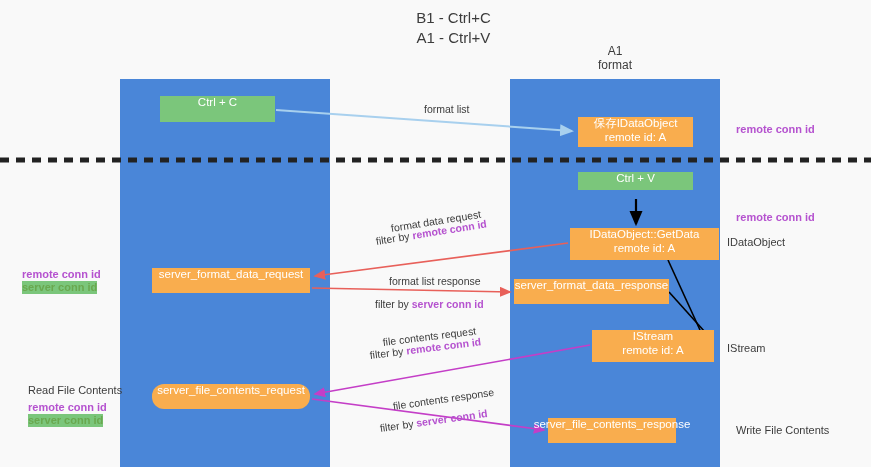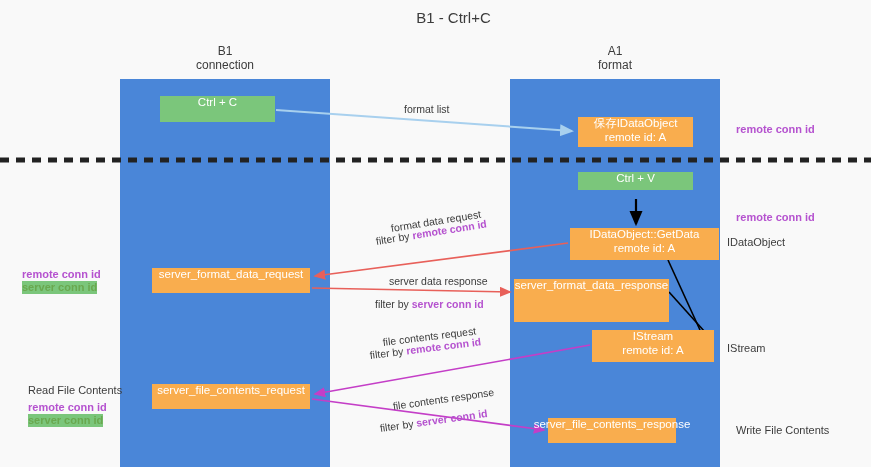--- a/index.html
+++ b/index.html
@@ -40,24 +40,24 @@
     color:#ffffff;font-size:11.5px;line-height:13.5px;text-align:center;
   }
   .box .l2{display:block;}
   .green{background:#7bc67b;}
   .orange{background:#f9ad4e;}
 
   #box-ctrlc{left:160px;top:96px;width:115px;height:26px;}
   #box-save{left:578px;top:117px;width:115px;height:30px;}
   #box-ctrlv{left:578px;top:172px;width:115px;height:18px;}
   #box-getdata{left:570px;top:228px;width:149px;height:32px;}
-  #box-sfdresp{left:514px;top:279px;width:155px;height:43px;}
+  #box-sfdresp{left:514px;top:279px;width:155px;height:25px;}
   #box-istream{left:592px;top:330px;width:122px;height:32px;}
   #box-sfdreq{left:152px;top:268px;width:158px;height:25px;}
-  #box-sfcreq{left:152px;top:384px;width:158px;height:25px;}
+  #box-sfcreq{left:152px;top:384px;width:158px;height:25px;border-radius:12px;}
   #box-sfcresp{left:548px;top:418px;width:128px;height:25px;}
 
   
   .note{position:absolute;font-size:11px;line-height:13px;color:#3c3c3c;}
   .note.purple{color:#b552cf;font-weight:bold;}
   .note.green{color:#6aa84f;font-weight:bold;}
   #note-rc1{left:736px;top:123px;}
   #note-rc2{left:736px;top:211px;}
   #note-dataobject{left:727px;top:236px;}
   #note-istream{left:727px;top:342px;}
@@ -72,48 +72,45 @@
   
   .flab{
     position:absolute;font-size:10.5px;line-height:13px;color:#3c3c3c;
     white-space:nowrap;
   }
   .flab b{font-weight:bold;color:#b552cf;}
   .flab.tilt-a{transform:rotate(-9deg);transform-origin:left top;}
   .flab.tilt-b{transform:rotate(-7deg);transform-origin:left top;}
   .flab.tilt-c{transform:rotate(-8deg);transform-origin:left top;}
 
-  #lab-formatlist{left:380px;top:103px;padding-left:24px;}
+  #lab-formatlist{left:400px;top:103px;padding-left:24px;}
   #lab-fdreq{left:390px;top:222px;}
   #lab-fdreq2{left:375px;top:235px;}
   #lab-fdresp{left:389px;top:275px;}
   #lab-fdresp2{left:375px;top:298px;}
   #lab-fcreq{left:382px;top:336px;}
   #lab-fcreq2{left:369px;top:349px;}
   #lab-fcresp{left:392px;top:400px;}
   #lab-fcresp2{left:379px;top:422px;}
 
   svg#wires{position:absolute;left:0;top:0;width:871px;height:467px;pointer-events:none;}
 </style>
 </head>
 <body>
 
 <div id="stage">
 
   <div id="title">
     <span>B1 - Ctrl+C</span>
+    <span>A1 - Ctrl+V</span>
   </div>
 
   <div class="lane" id="lane-b1"></div>
   <div class="lane" id="lane-a1"></div>
 
-  <div class="lane-head" id="head-b1">
-    <span class="n">B1</span>
-    <span class="n">connection</span>
-  </div>
   <div class="lane-head" id="head-a1">
     <span class="n">A1</span>
     <span class="n">format</span>
   </div>
 
   <svg id="wires" viewBox="0 0 871 467">
     <defs>
       <marker id="ah-blue" markerWidth="7" markerHeight="7" refX="6" refY="3" orient="auto">
         <path d="M0,0 L7,3 L0,6 z" fill="#a8d0ee"></path>
       </marker>
@@ -191,21 +188,21 @@
   </div>
 
   <div class="flab tilt-a" id="lab-fdreq">
     <span>format data request</span>
   </div>
   <div class="flab tilt-a" id="lab-fdreq2">
     <span>filter by </span><b>remote conn id</b>
   </div>
 
   <div class="flab" id="lab-fdresp">
-    <span>server data response</span>
+    <span>format list response</span>
   </div>
   <div class="flab" id="lab-fdresp2">
     <span>filter by </span><b>server conn id</b>
   </div>
 
   <div class="flab tilt-b" id="lab-fcreq">
     <span>file contents request</span>
   </div>
   <div class="flab tilt-b" id="lab-fcreq2">
     <span>filter by </span><b>remote conn id</b>

